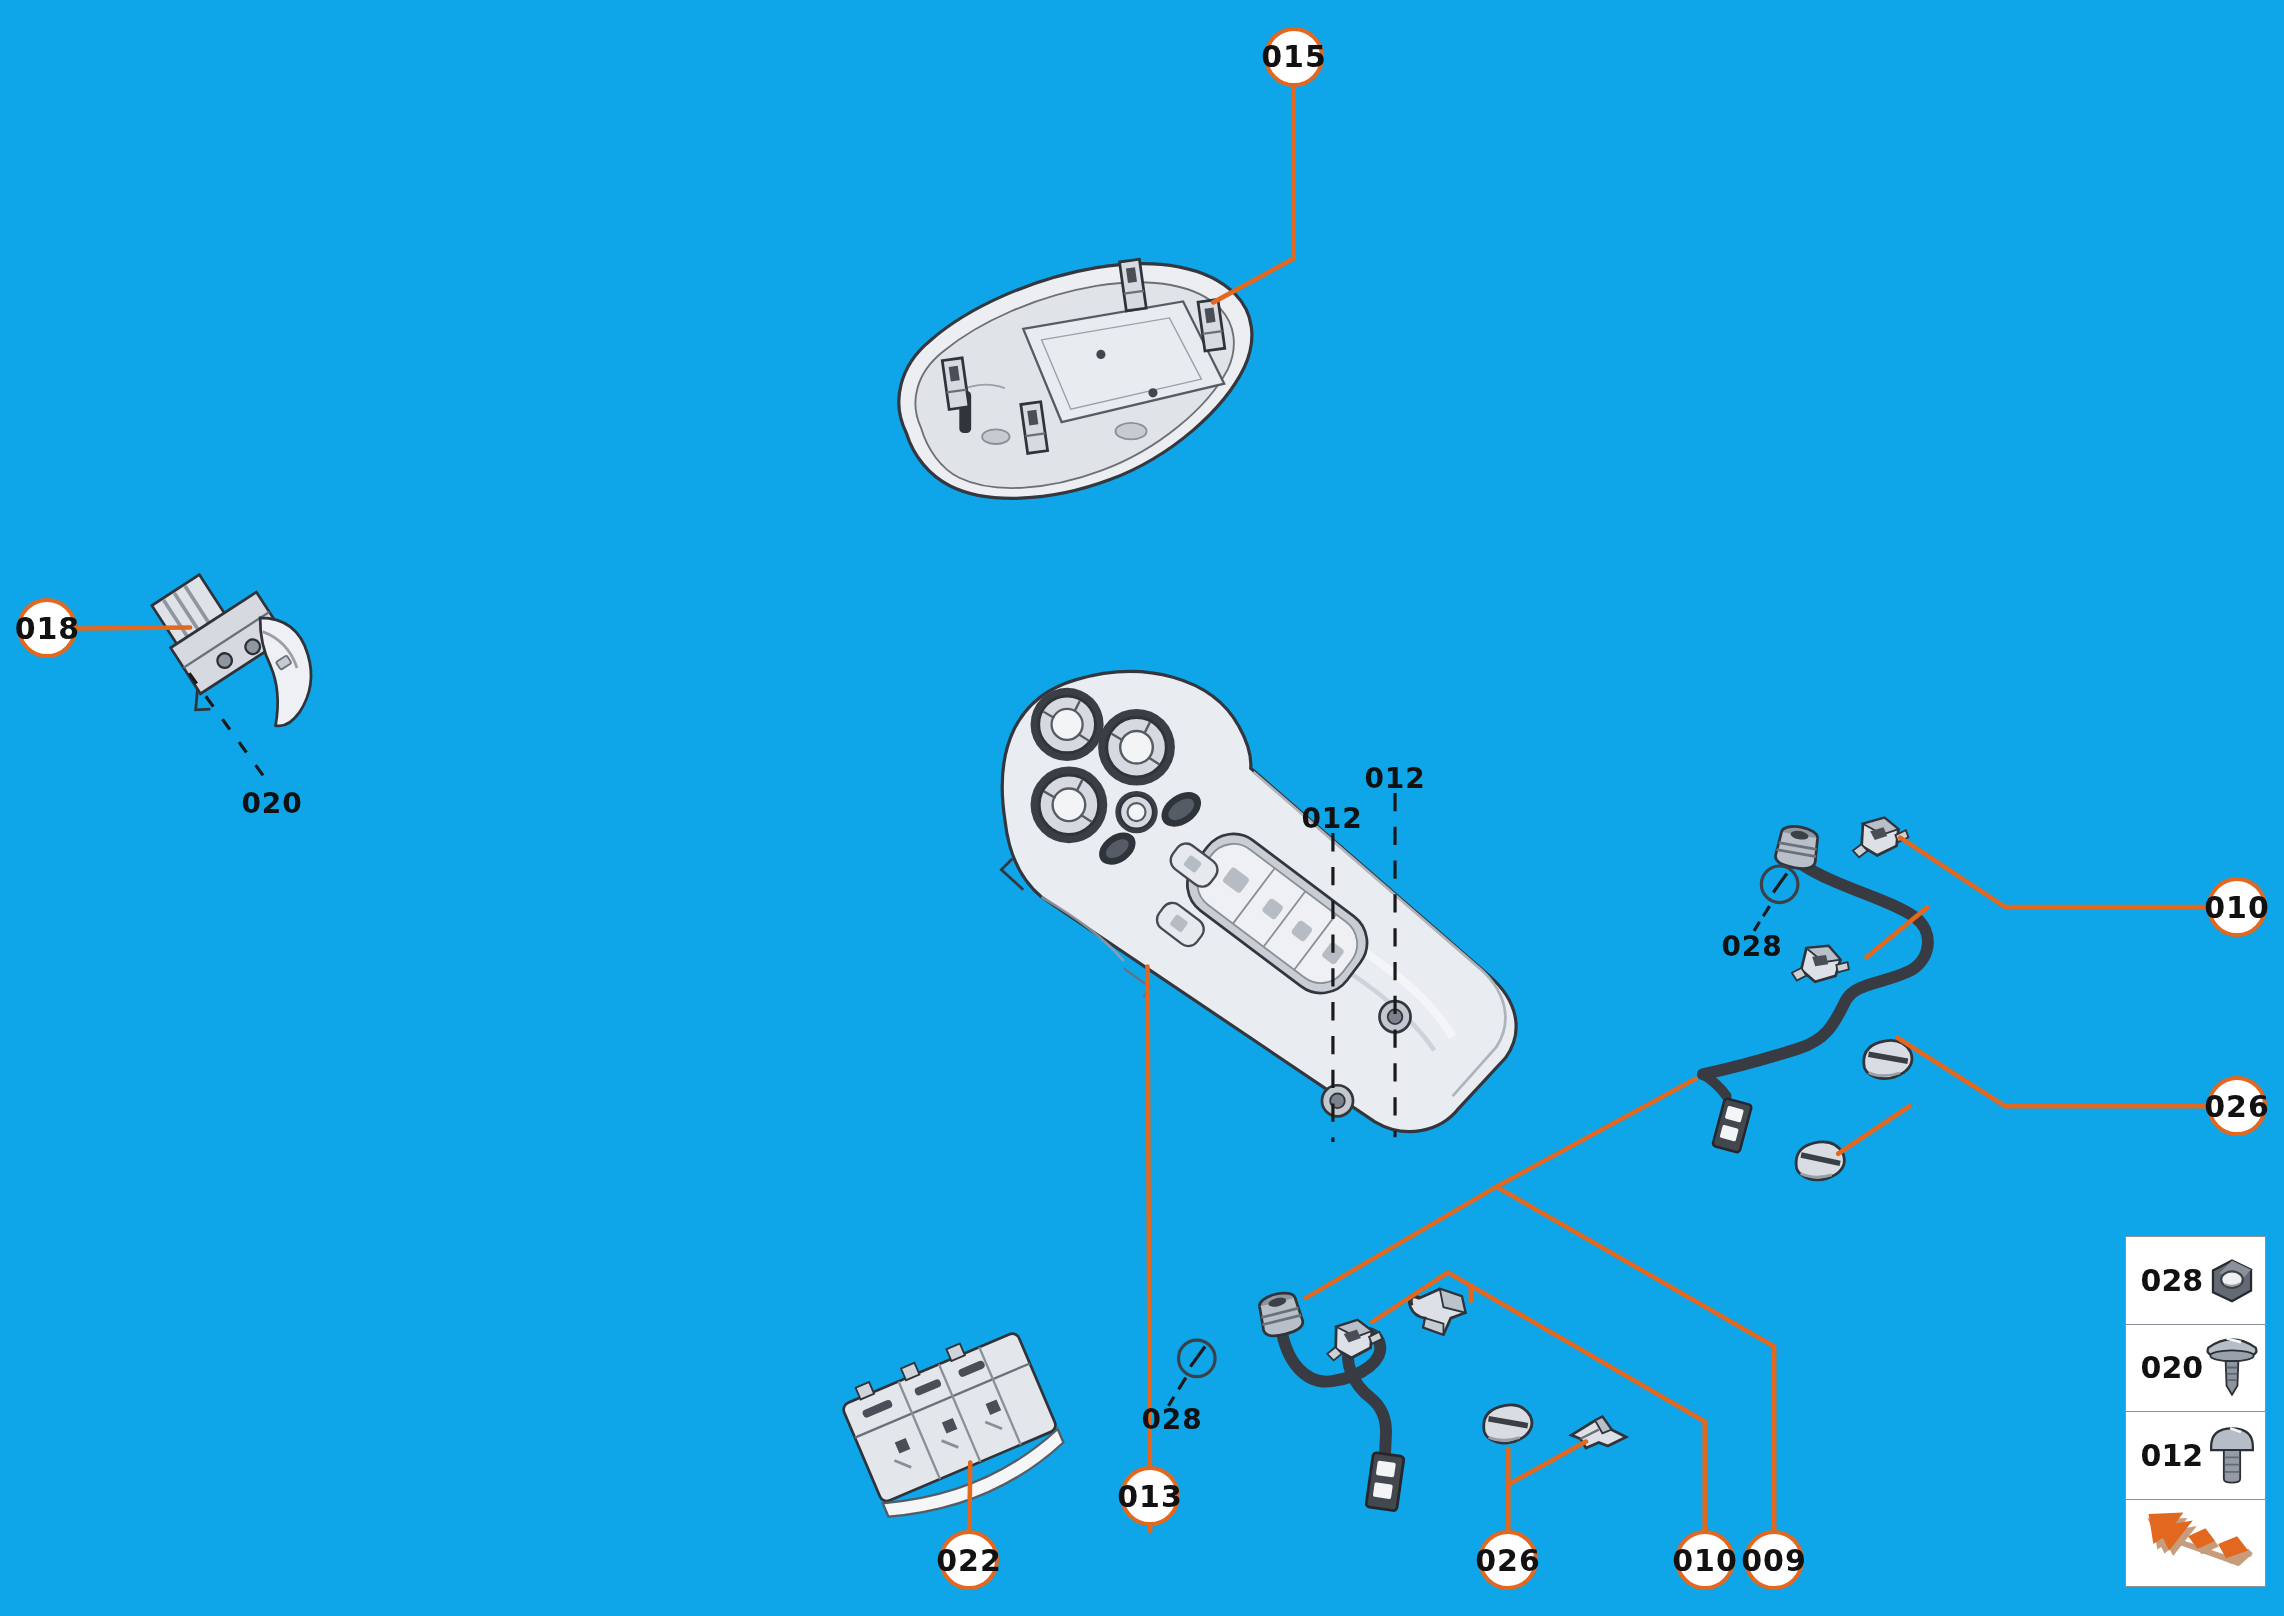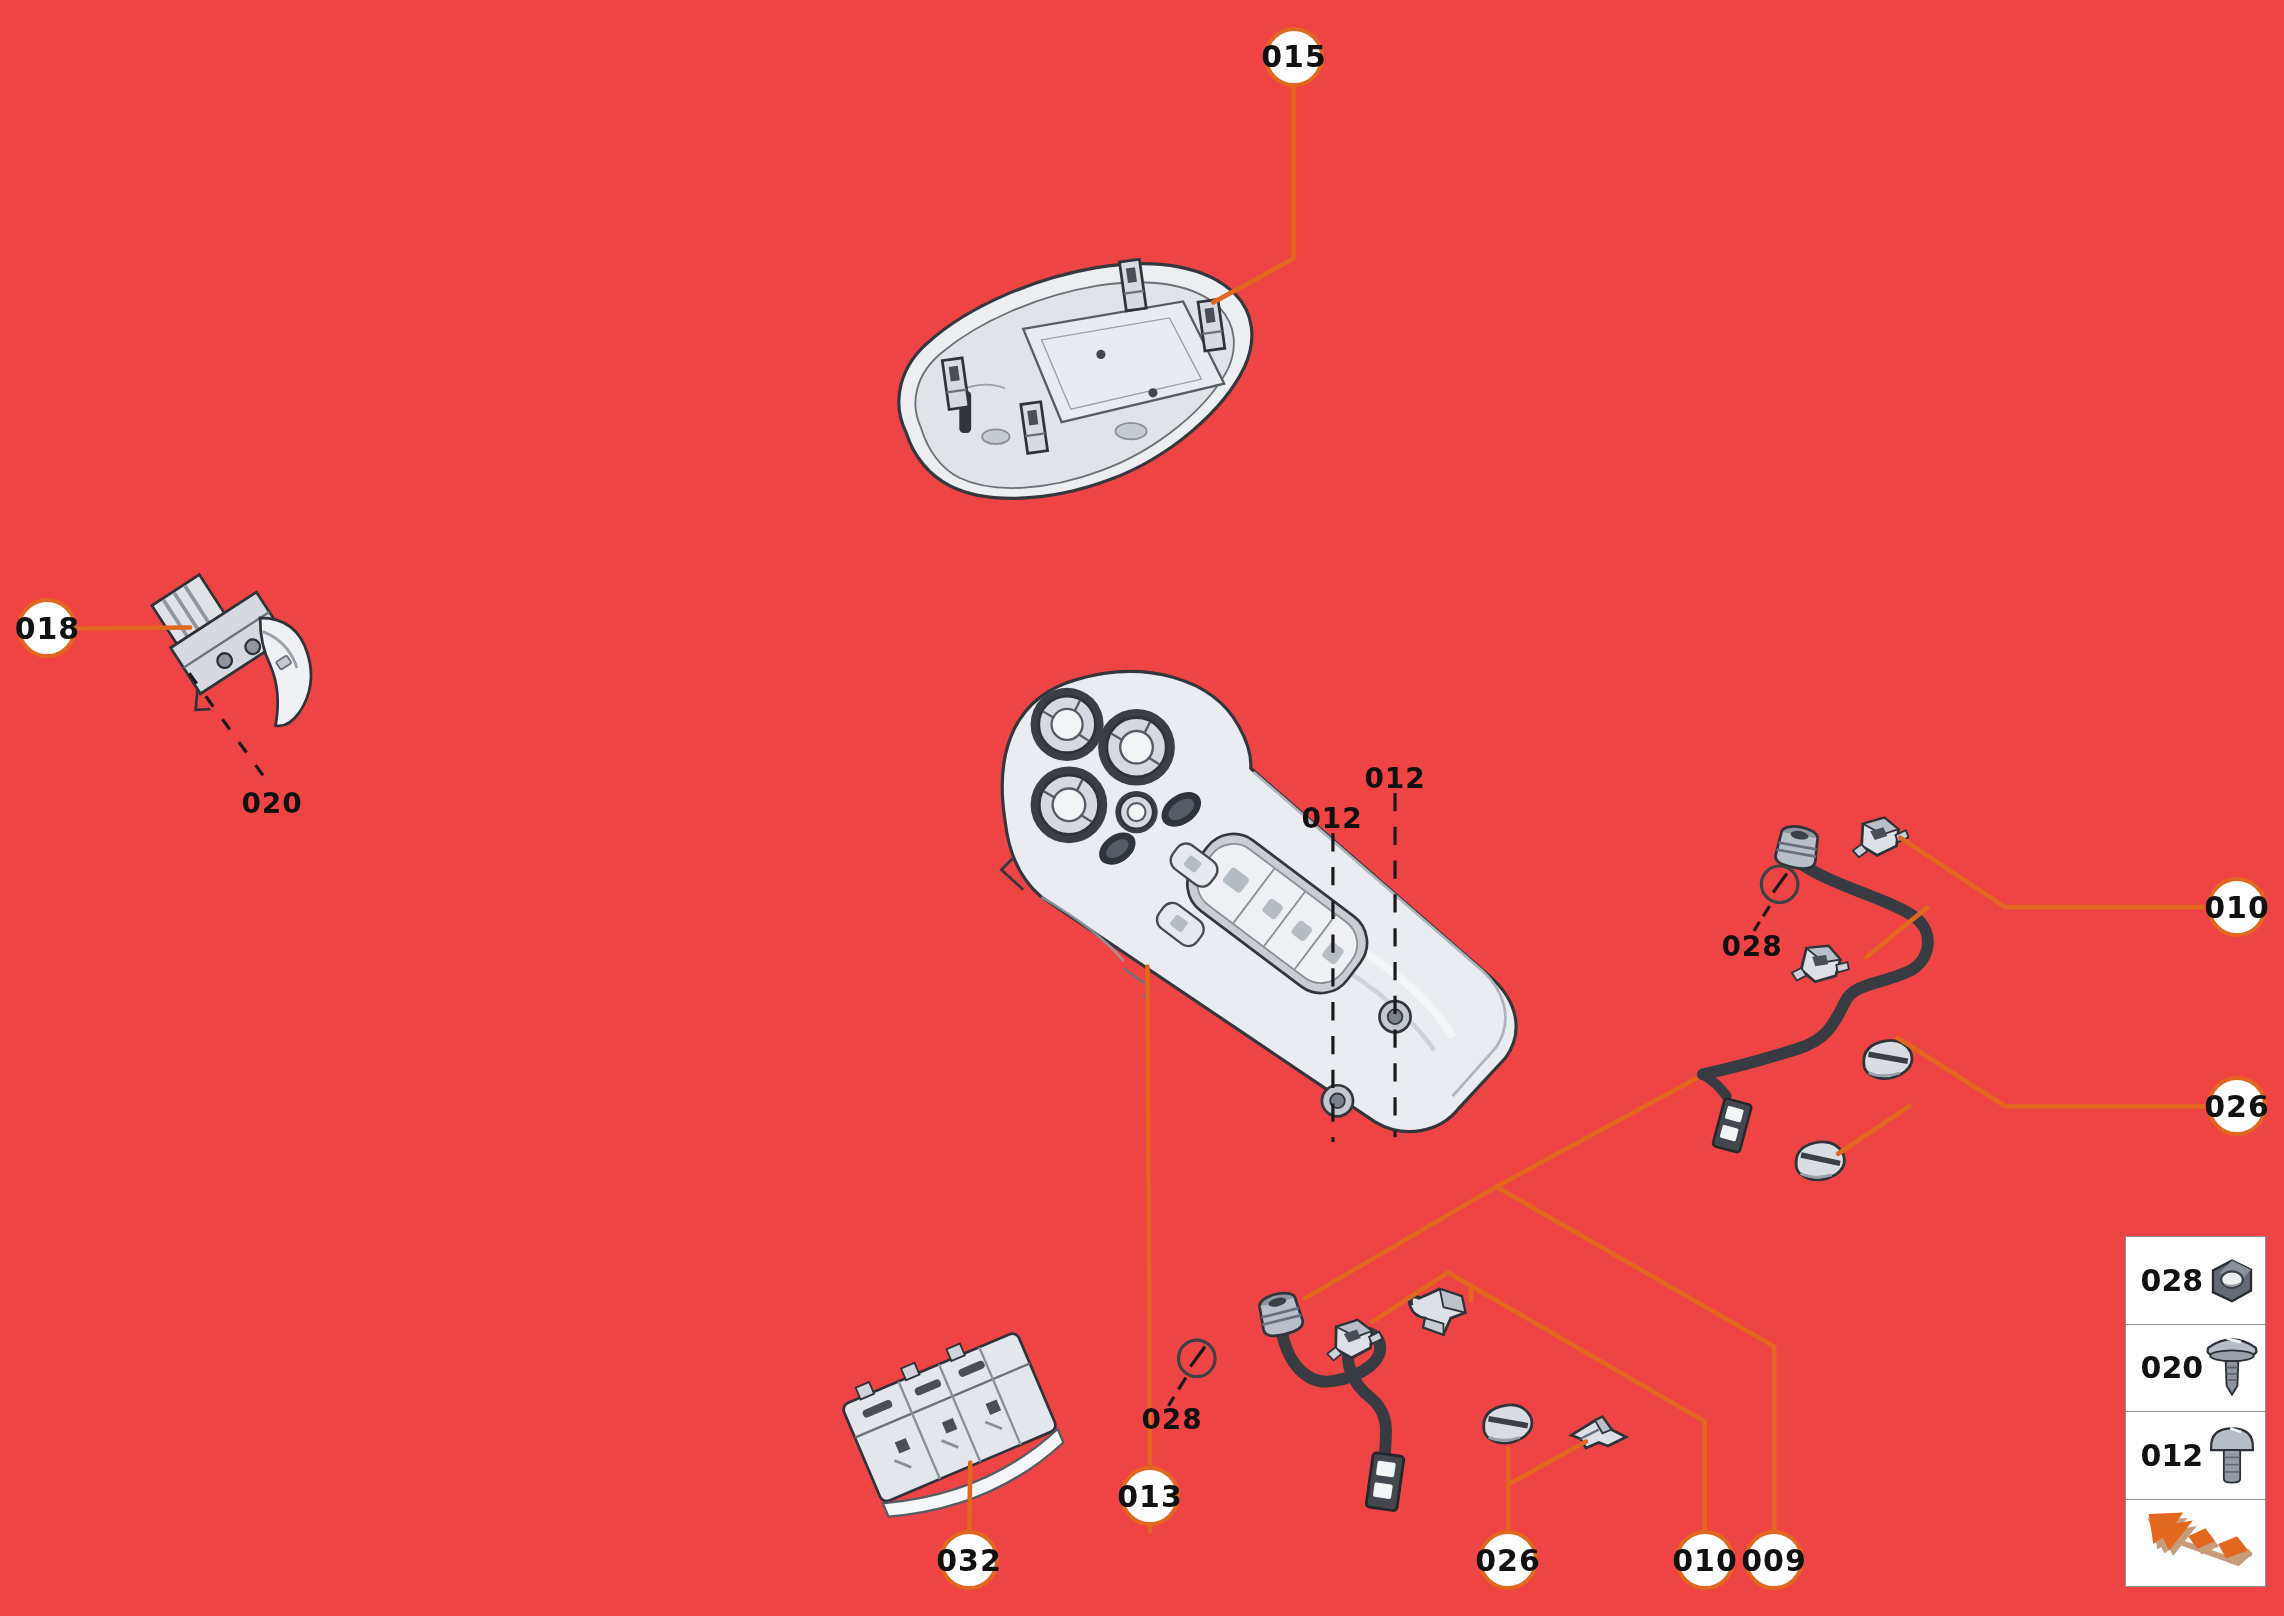--- a/index.html
+++ b/index.html
@@ -1,16 +1,16 @@
 <!DOCTYPE html>
 <html style="font-size:14.6px"><head>
 <meta charset="utf-8">
 <style>
   html,body{margin:0;padding:0;background:#ffffff;}
-  .stage{position:relative;width:2284px;height:1616px;background:#ef4444;overflow:hidden;
+  .stage{position:relative;width:2284px;height:1616px;background:#0ea5e9;overflow:hidden;
          font-family:"DejaVu Sans","Liberation Sans",sans-serif;}
   .art{position:absolute;left:0;top:0;}
   .callout{position:absolute;width:60px;height:60px;border-radius:50%;background:#fff;
            border:4.6px solid #E2671F;box-sizing:border-box;display:flex;align-items:center;
            justify-content:center;font-size:30px;font-weight:bold;color:#111;letter-spacing:0.9px;
            cursor:pointer;z-index:5;}
   .reflabel{position:absolute;font-size:28px;font-weight:bold;color:#111;letter-spacing:0.9px;
             transform:translate(-50%,-50%);z-index:4;white-space:nowrap;}
   .legend{position:absolute;left:2125px;top:1236px;width:141px;height:351px;background:#fff;
           border:1.8px solid #8d9199;box-sizing:border-box;display:flex;flex-direction:column;z-index:5;}
@@ -224,21 +224,21 @@
       <path d="M 1638,1299 L 1942,1474 L 1942,1676"></path>
       <path d="M 2080,917 L 2195,993 L 2416,993"></path>
       <path d="M 2043,1048 L 2110,993"></path>
       <path d="M 2077,1136 L 2195,1211 L 2416,1211"></path>
       <path d="M 2012,1263 L 2090,1211"></path>
     </g>
   </svg>
 
   <div class="callout" style="left:1264px;top:26.5px">015</div>
   <div class="callout" style="left:17.4px;top:598px">018</div>
-  <div class="callout" style="left:939px;top:1530px">032</div>
+  <div class="callout" style="left:939px;top:1530px">022</div>
   <div class="callout" style="left:1120px;top:1466px">013</div>
   <div class="callout" style="left:1478px;top:1530px">026</div>
   <div class="callout" style="left:1675px;top:1530px">010</div>
   <div class="callout" style="left:1744px;top:1530px">009</div>
   <div class="callout" style="left:2207px;top:877px">010</div>
   <div class="callout" style="left:2207px;top:1076px">026</div>
 
   <div class="reflabel" style="left:272px;top:803px">020</div>
   <div class="reflabel" style="left:1332px;top:818px">012</div>
   <div class="reflabel" style="left:1395px;top:778px">012</div>

